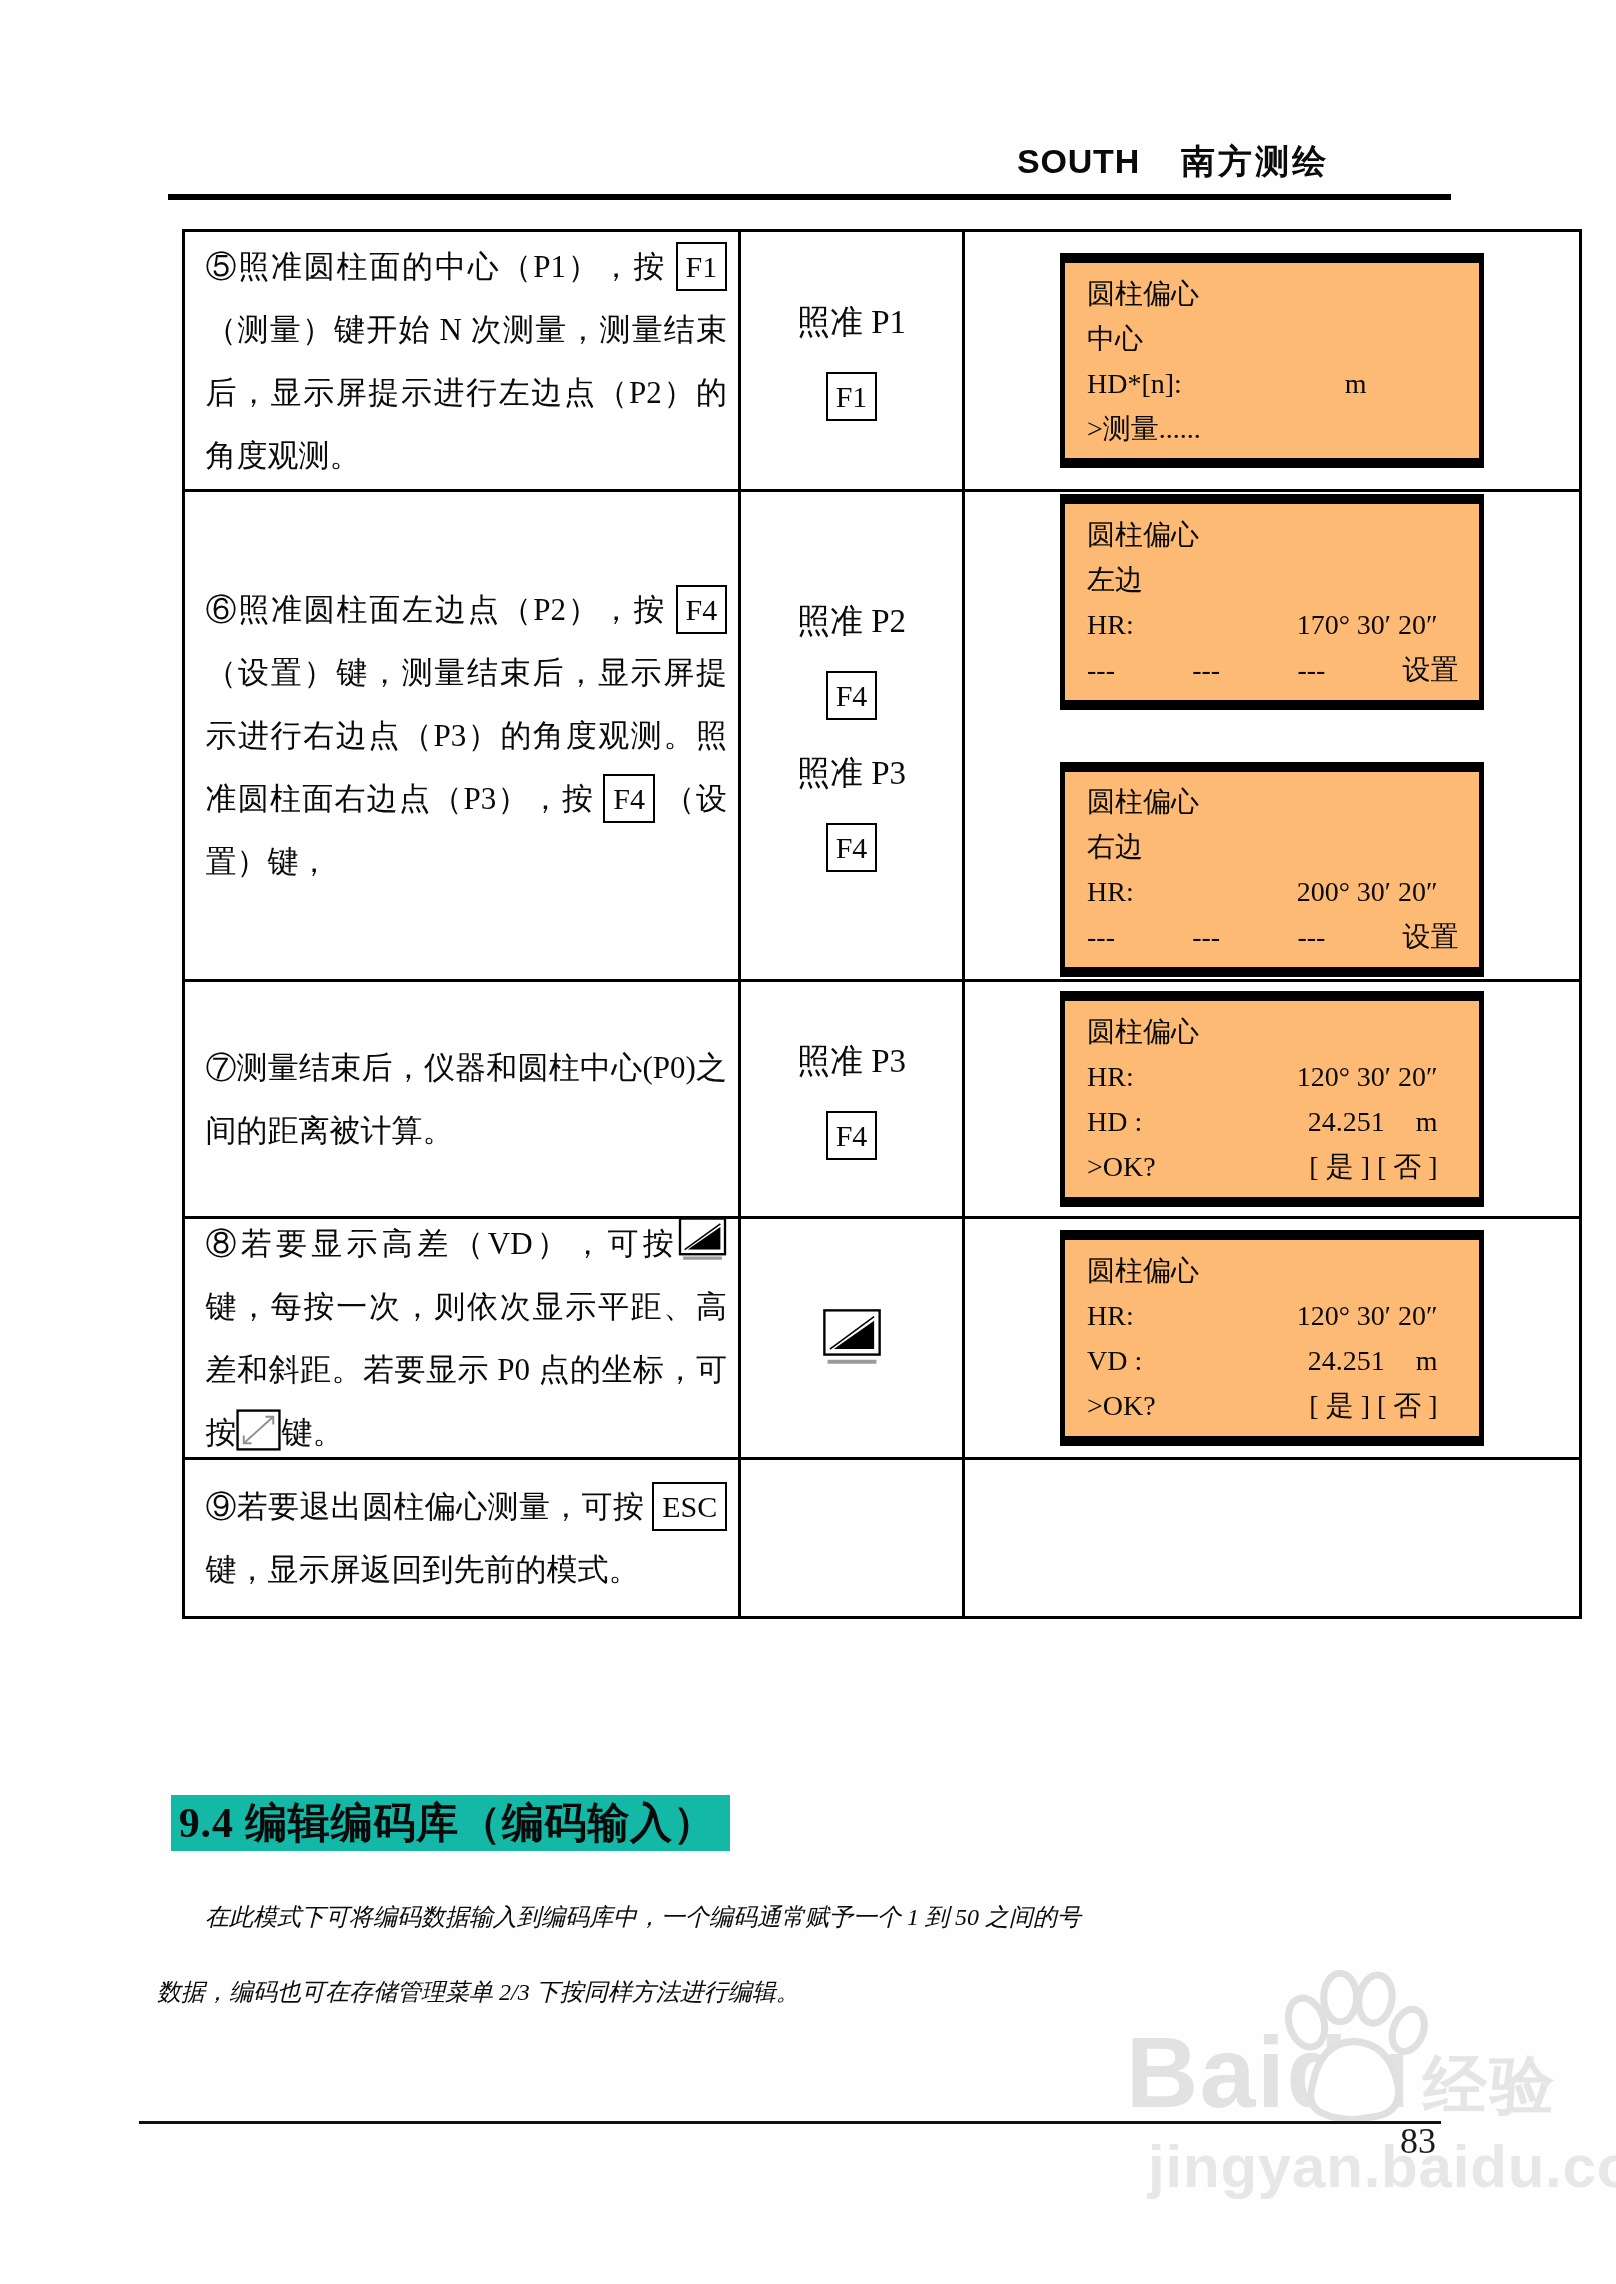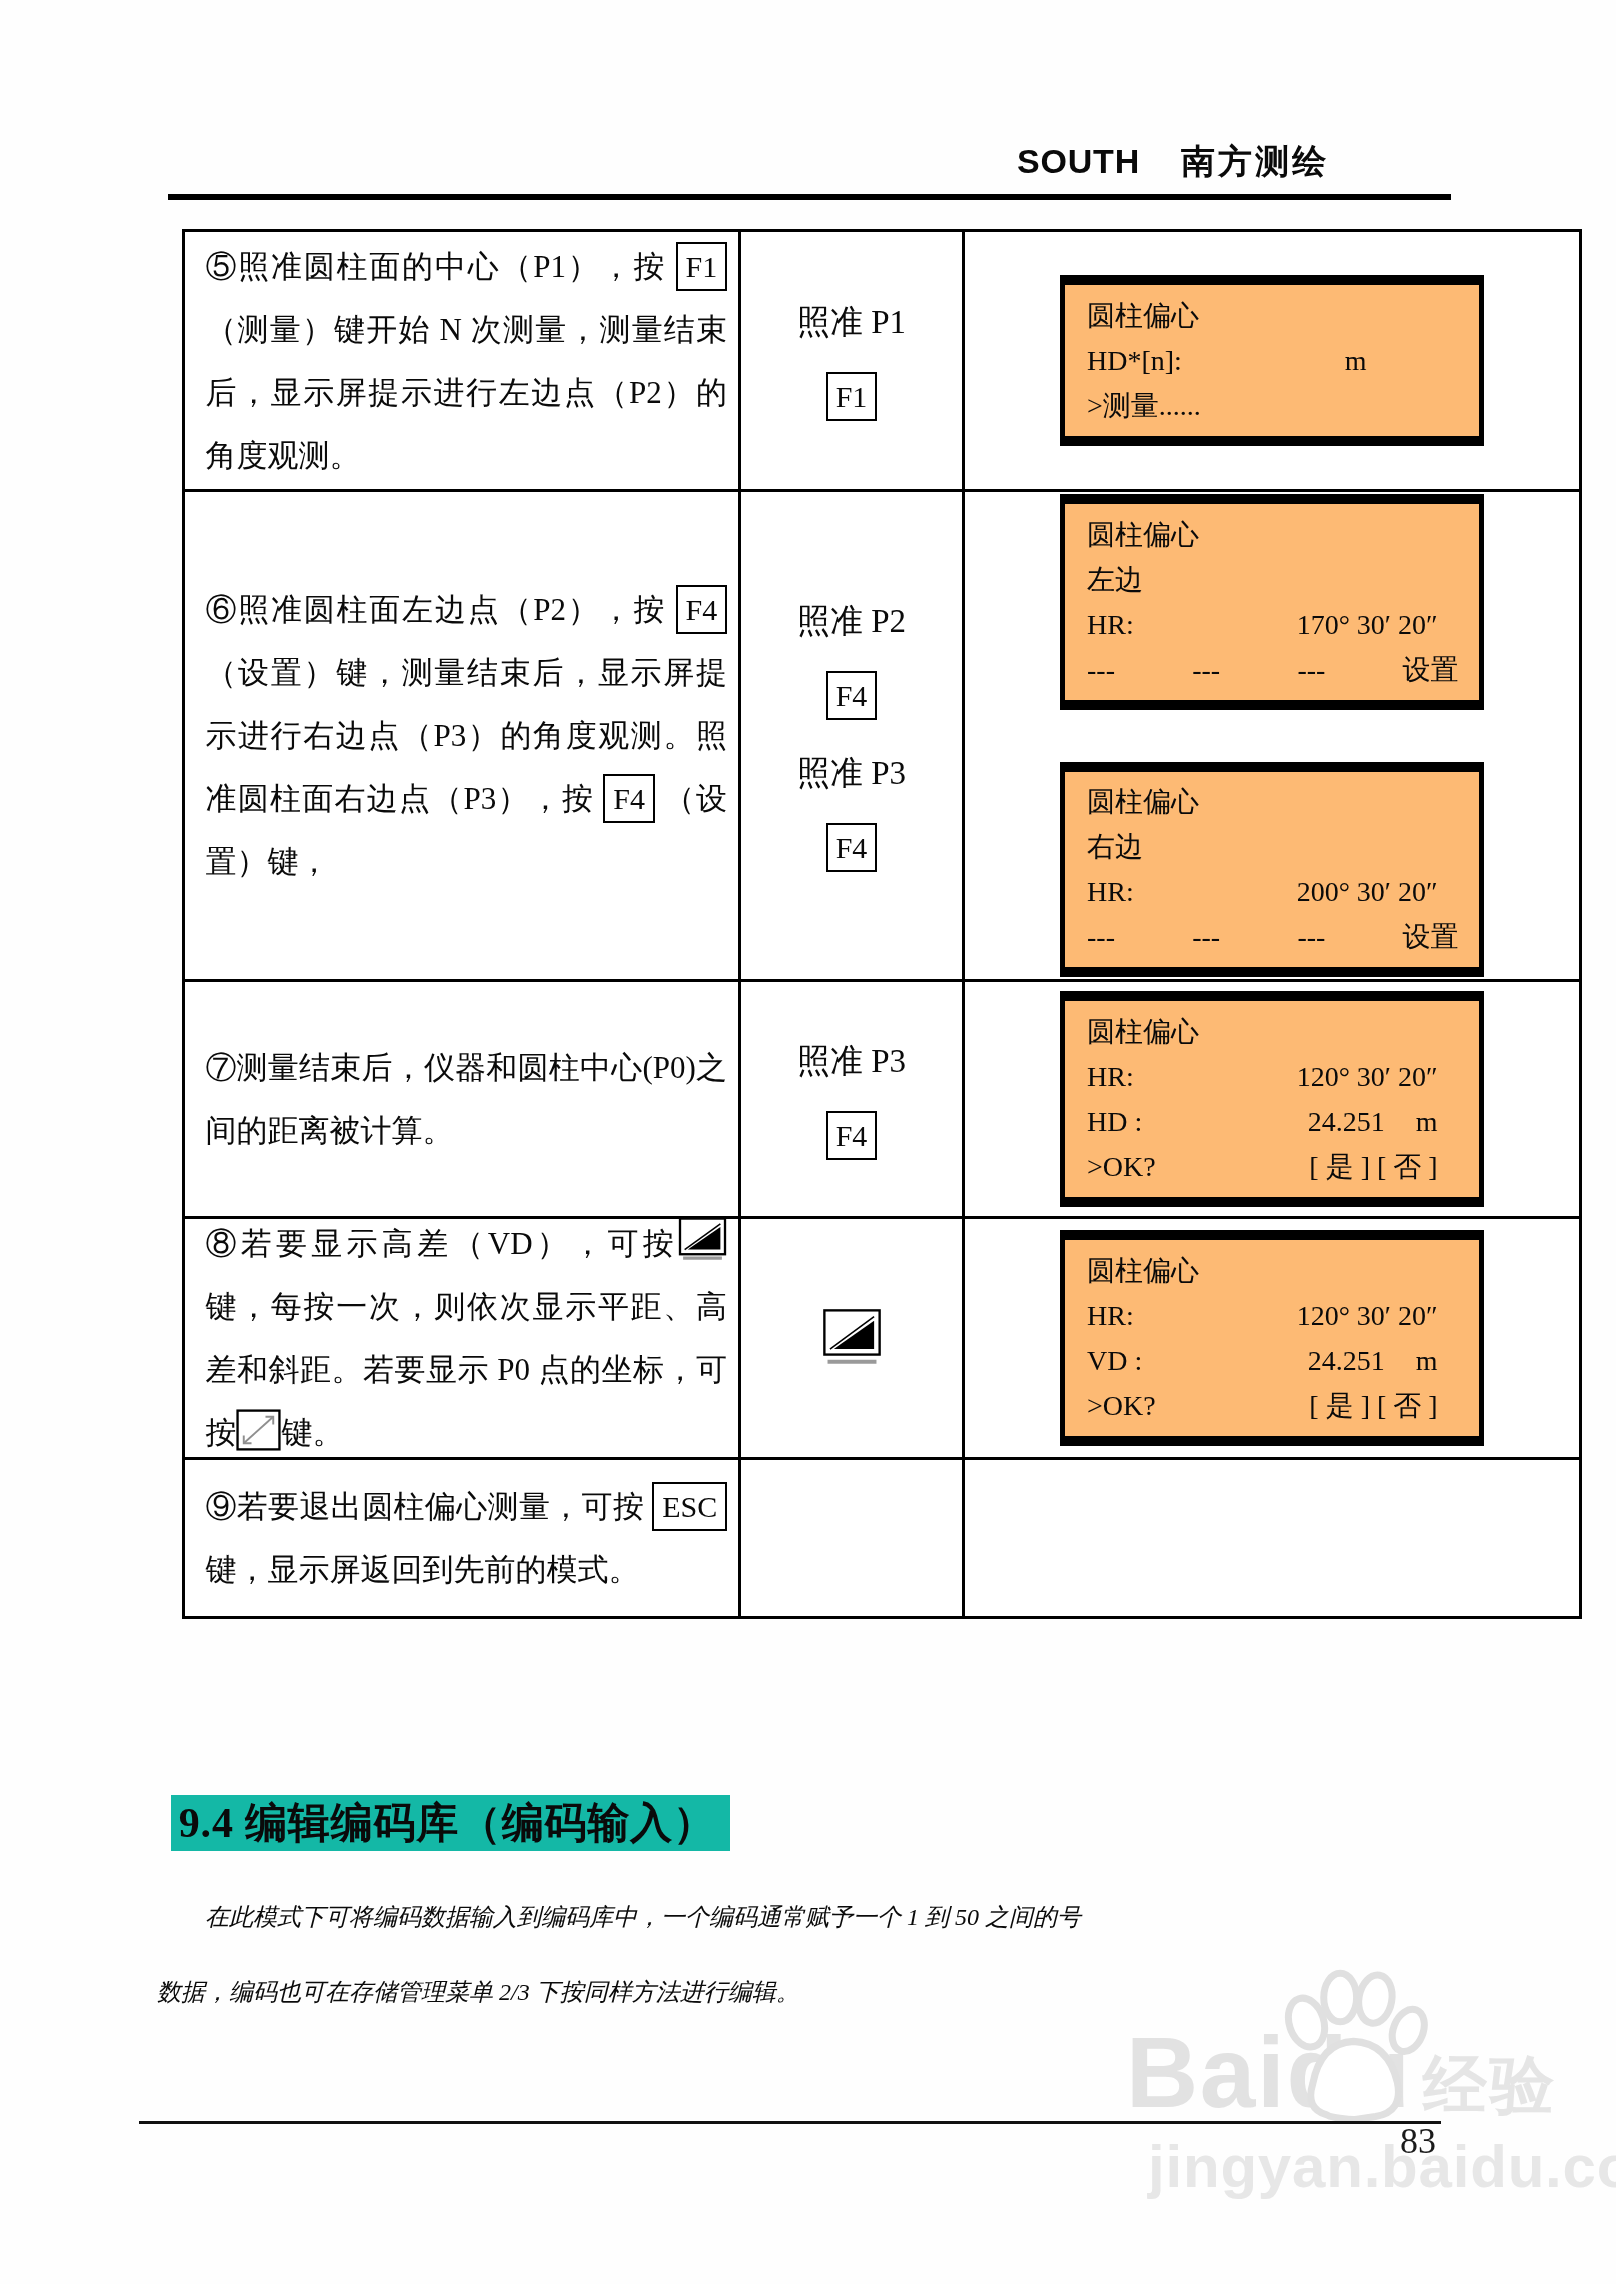--- a/index.html
+++ b/index.html
@@ -87,20 +87,21 @@
     </div>
     <div class="cell c2 r1 opcol">
       <div class="opgroup">
         <span class="oplabel">照准 P1</span>
         <span class="key">F1</span>
       </div>
     </div>
     <div class="cell c3 r1 lcdcol">
       <div class="lcd">
         <div class="lcd-line">圆柱偏心</div>
+        <div class="lcd-line">中心</div>
         <div class="lcd-line">
           <span>HD*[n]:</span>
           <span class="unit-solo">m</span>
         </div>
         <div class="lcd-line">&gt;测量......</div>
       </div>
     </div>
 
     <div class="cell c1 r2">
       <div class="instr">

